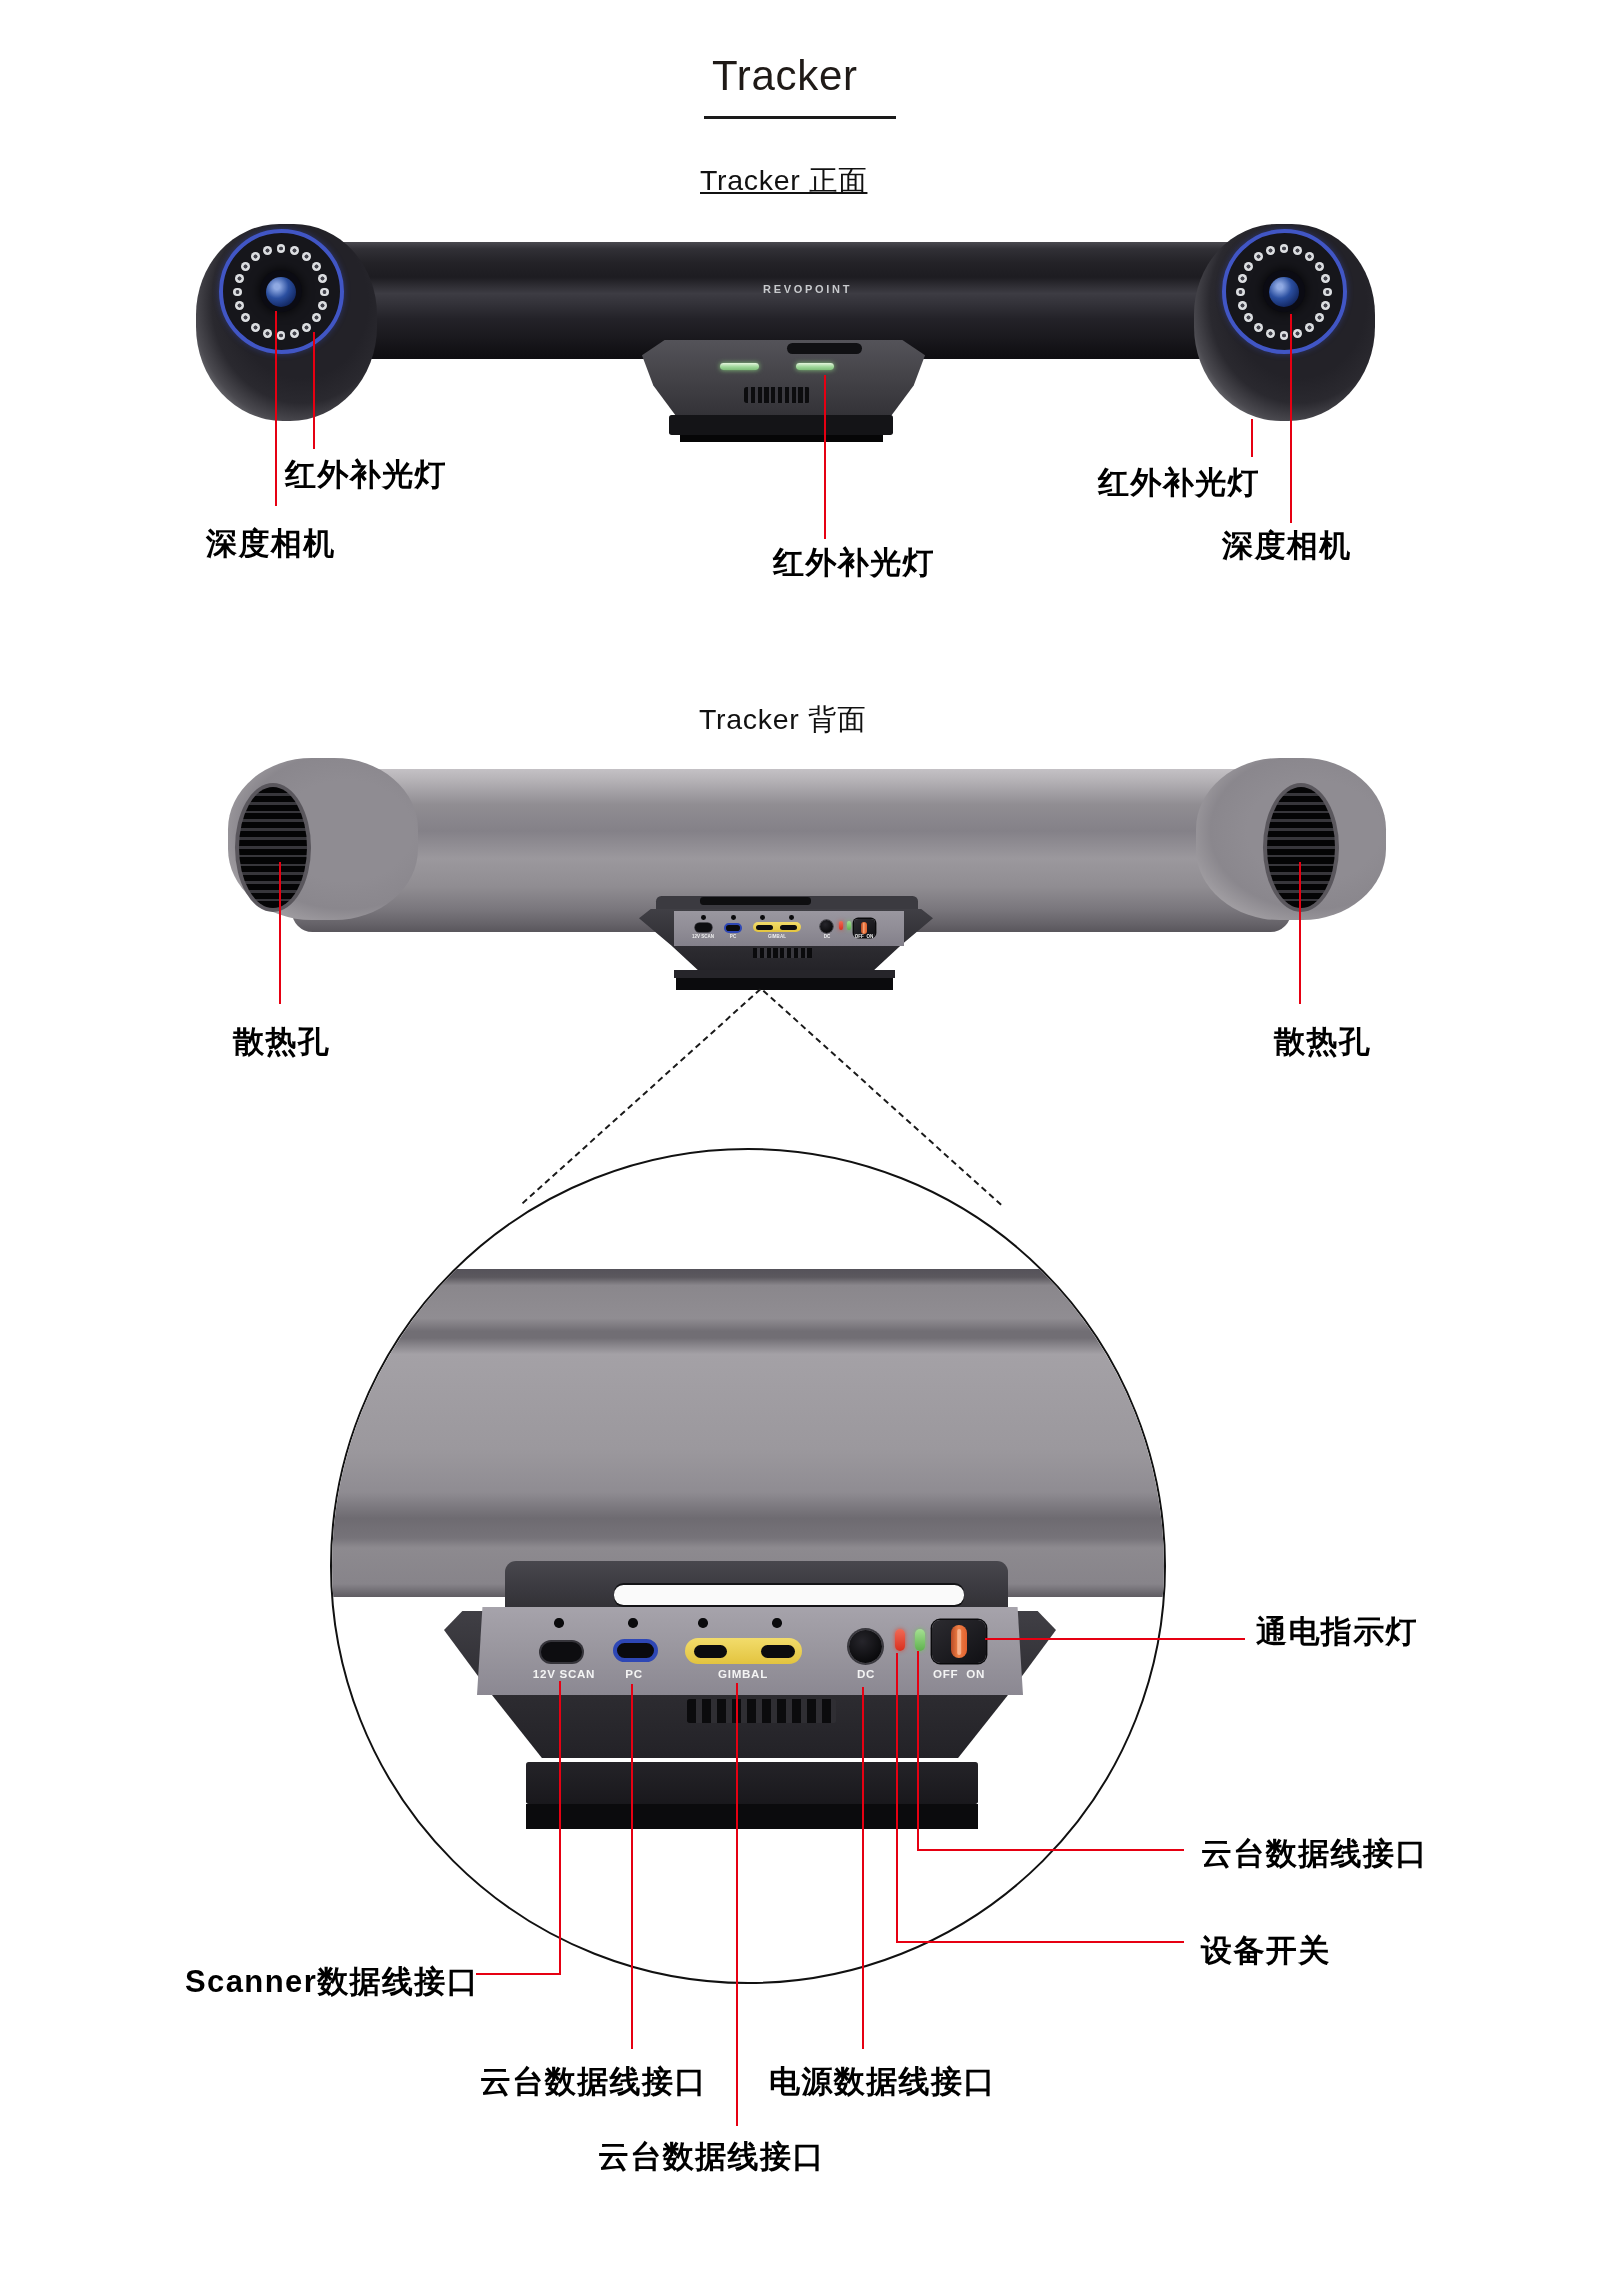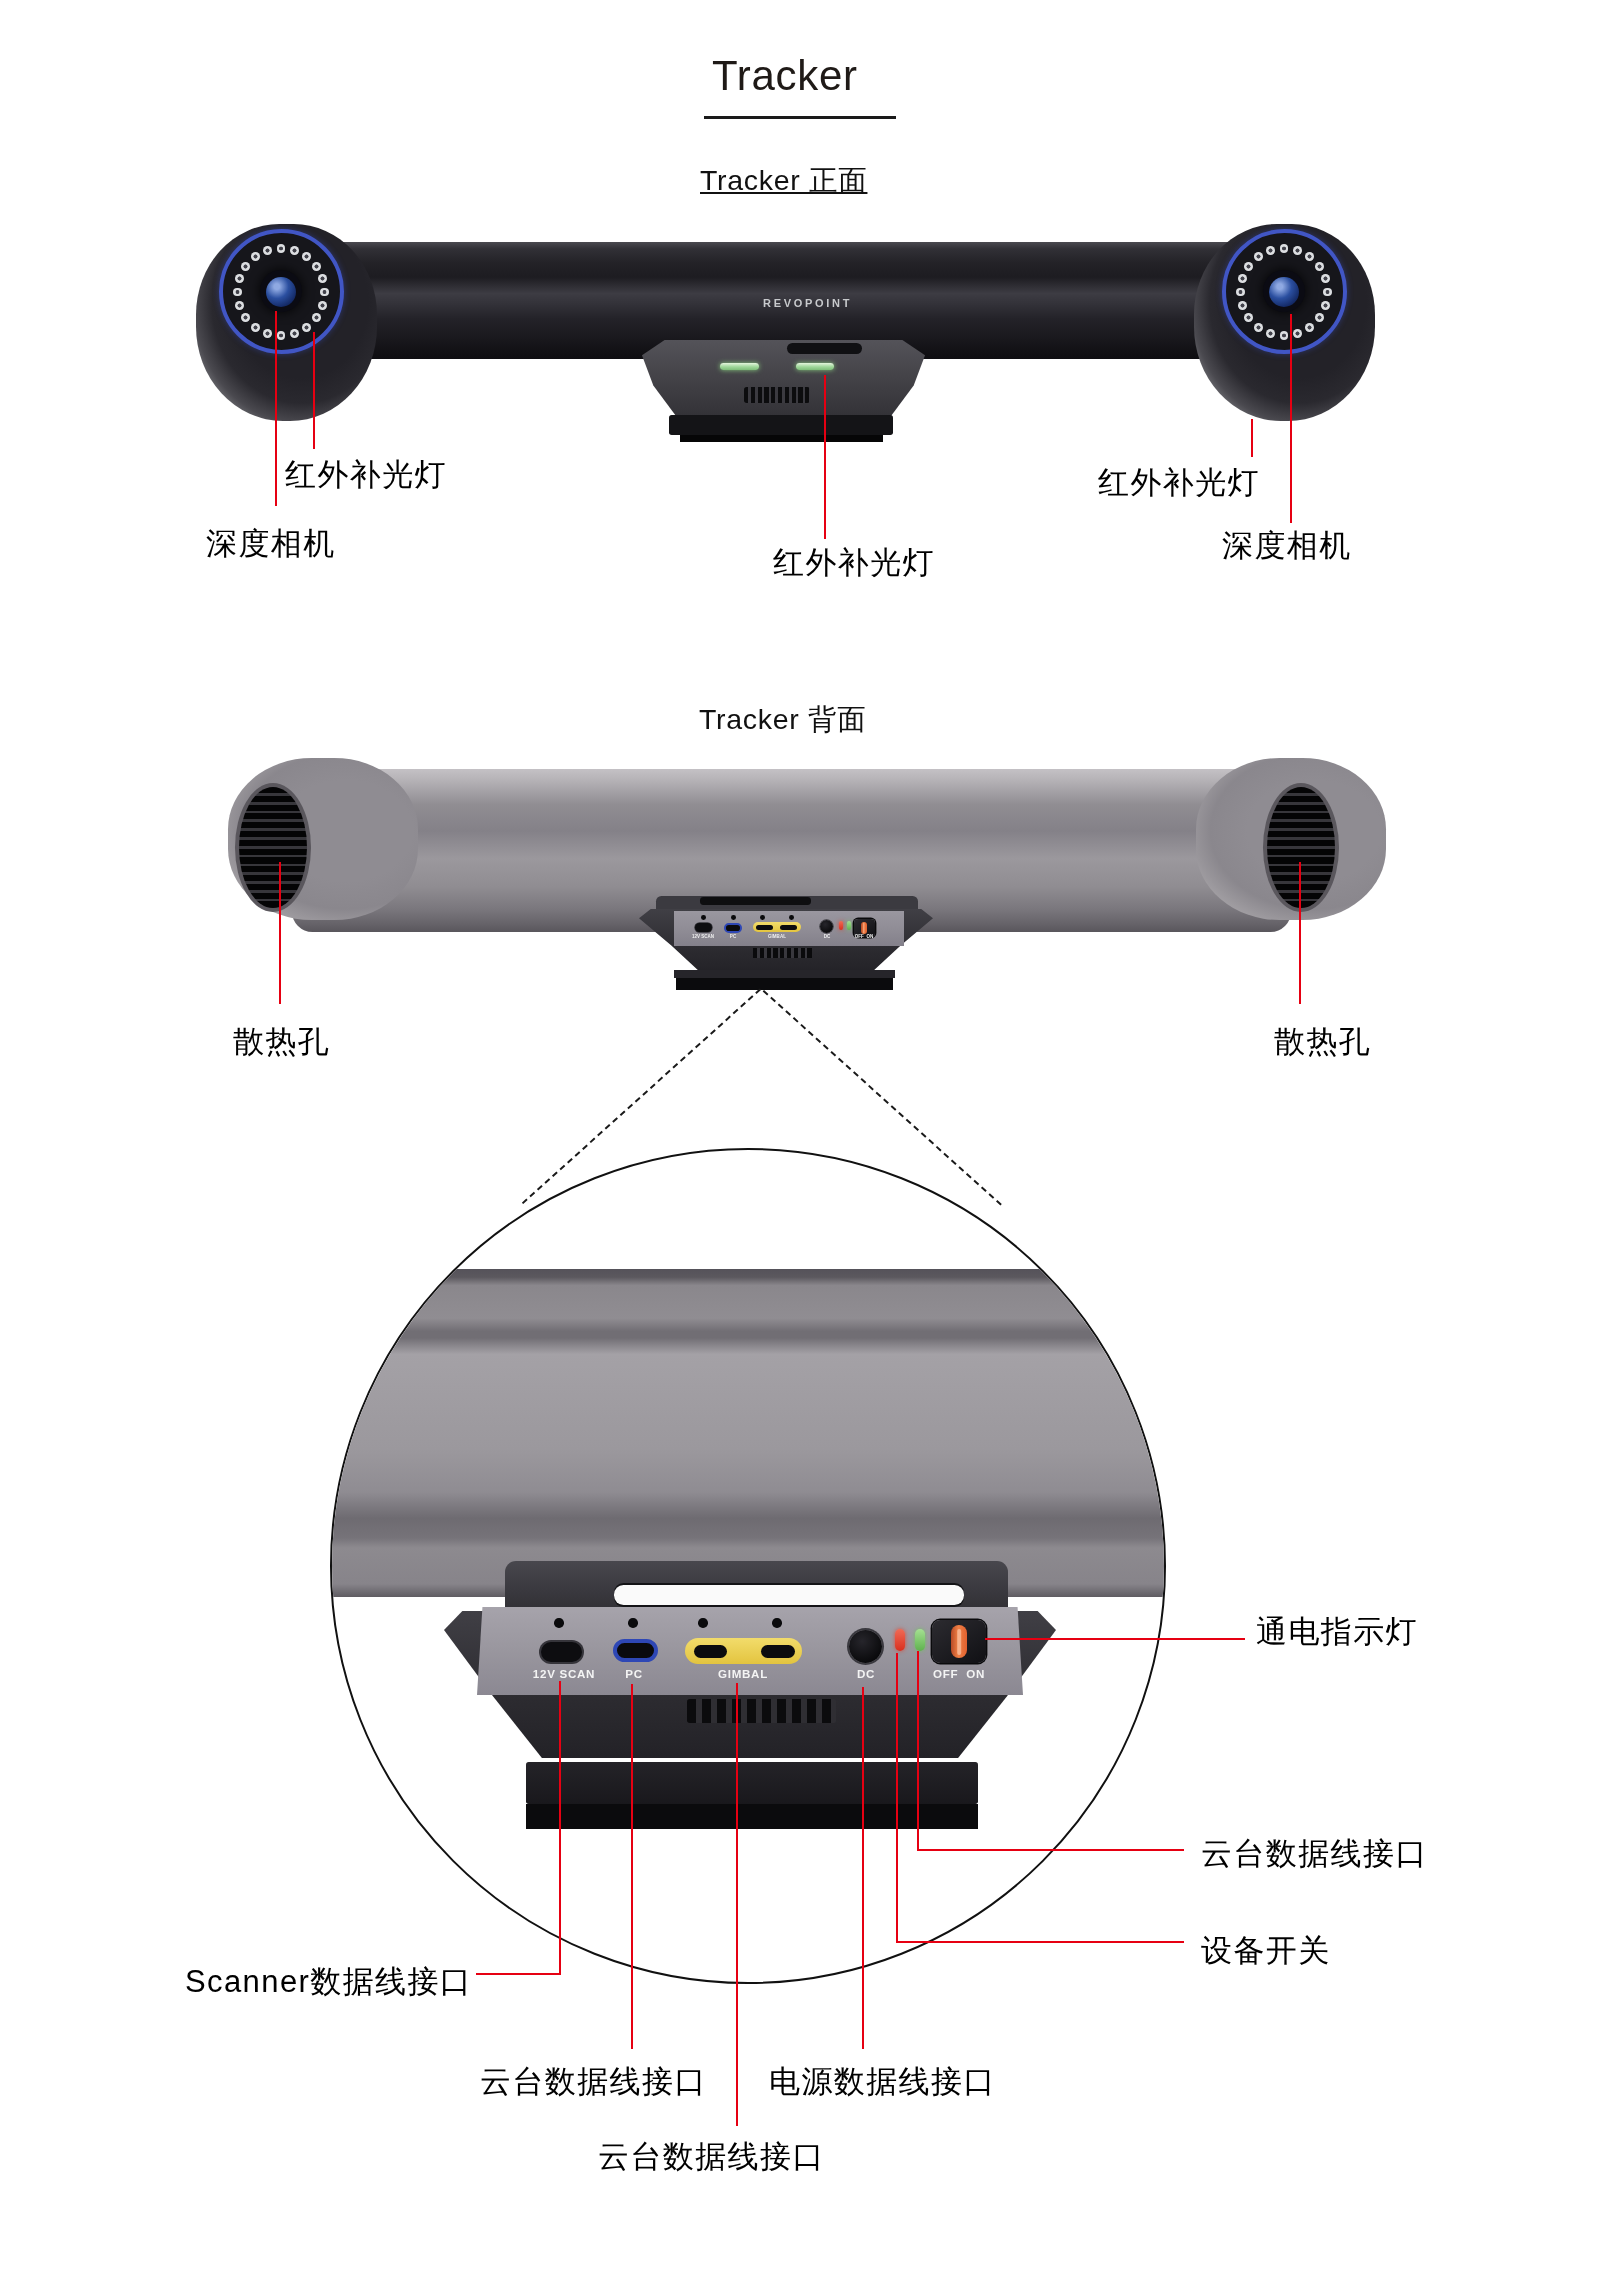--- a/index.html
+++ b/index.html
@@ -2,21 +2,21 @@
 <html style="font-size:11px"><head>
 <meta charset="utf-8">
 <style>
   html,body{margin:0;padding:0;background:#ffffff;}
   #canvas{position:relative;width:1615px;height:2295px;background:#fff;overflow:hidden;
           font-family:"Liberation Sans","DejaVu Sans",sans-serif;}
   .abs{position:absolute;}
   
   .page-title{font-size:42px;color:#1f1a17;font-weight:500;letter-spacing:0.7px;}
   .caption{font-size:28.5px;color:#111;font-weight:500;letter-spacing:0.7px;}
-  .cn-label{font-size:31px;color:#000;font-weight:400;letter-spacing:1.4px;white-space:nowrap;}
+  .cn-label{font-size:31px;color:#000;font-weight:700;letter-spacing:1.4px;white-space:nowrap;}
   .title-underline{height:2.7px;background:#1a1a1a;}
   .brand{font-size:11px;font-weight:700;letter-spacing:2.7px;color:#c8cacd;}
   .port-label{font-size:11.6px;font-weight:700;color:#f4f4f4;letter-spacing:0.7px;white-space:pre;
               transform:translateX(-50%);}
   .mini-label{font-size:8.2px;font-weight:700;color:#efefef;white-space:pre;
               transform:translateX(-50%) scale(0.55);transform-origin:center top;}
   
   .vline{width:2px;background:#e60012;}
   .hline{height:2px;background:#e60012;}
   .dotline{height:0;border-top:2px dashed #1a1a1a;transform-origin:0 0;}
@@ -109,21 +109,21 @@
 </head>
 <body>
 
 <div id="canvas">
 
   <div class="abs page-title" style="left:712px;top:52px;">Tracker</div>
   <div class="abs title-underline" style="left:704px;top:116px;width:192px;"></div>
   <div class="abs caption" style="left:700px;top:162px;text-decoration:underline;">Tracker 正面</div>
 
   <div class="abs front-bar"></div>
-  <div class="abs brand" style="left:733px;top:297px;padding-left:30px;">REVOPOINT</div>
+  <div class="abs brand" style="left:733px;top:283px;padding-left:30px;">REVOPOINT</div>
 
   <div class="abs pod-front" style="left:196px;top:224px;"></div>
   <div class="abs blue-ring" style="left:219px;top:229px;"></div>
   <div class="abs" style="left:281px;top:292px;">
       <span class="led-dot" style="left: 39px; top: -4.4px;"></span>
       <span class="led-dot" style="left: 37px; top: 9px;"></span>
       <span class="led-dot" style="left: 31px; top: 21px;"></span>
       <span class="led-dot" style="left: 21px; top: 31px;"></span>
       <span class="led-dot" style="left: 9px; top: 37px;"></span>
       <span class="led-dot" style="left: -4.4px; top: 39px;"></span>

